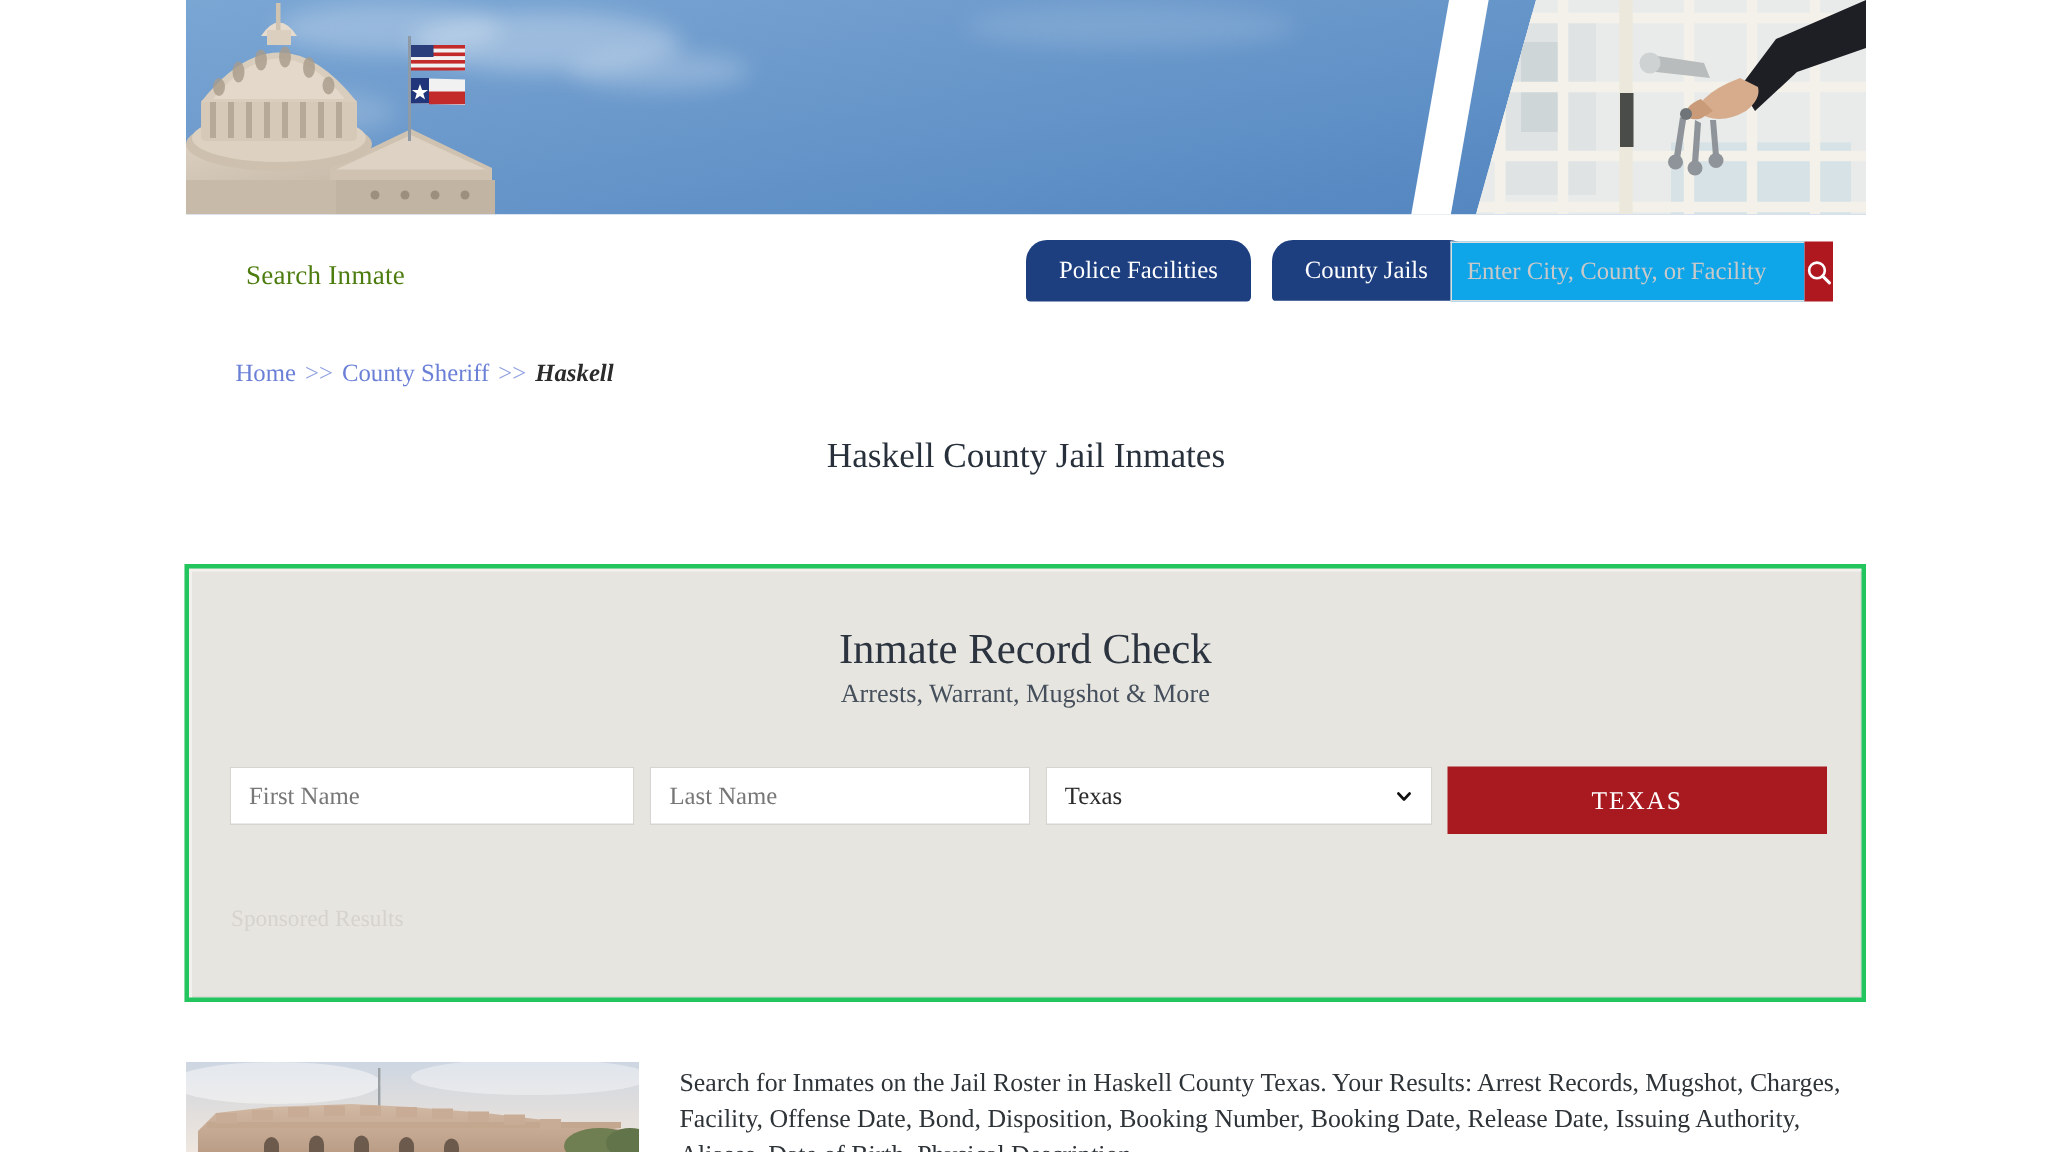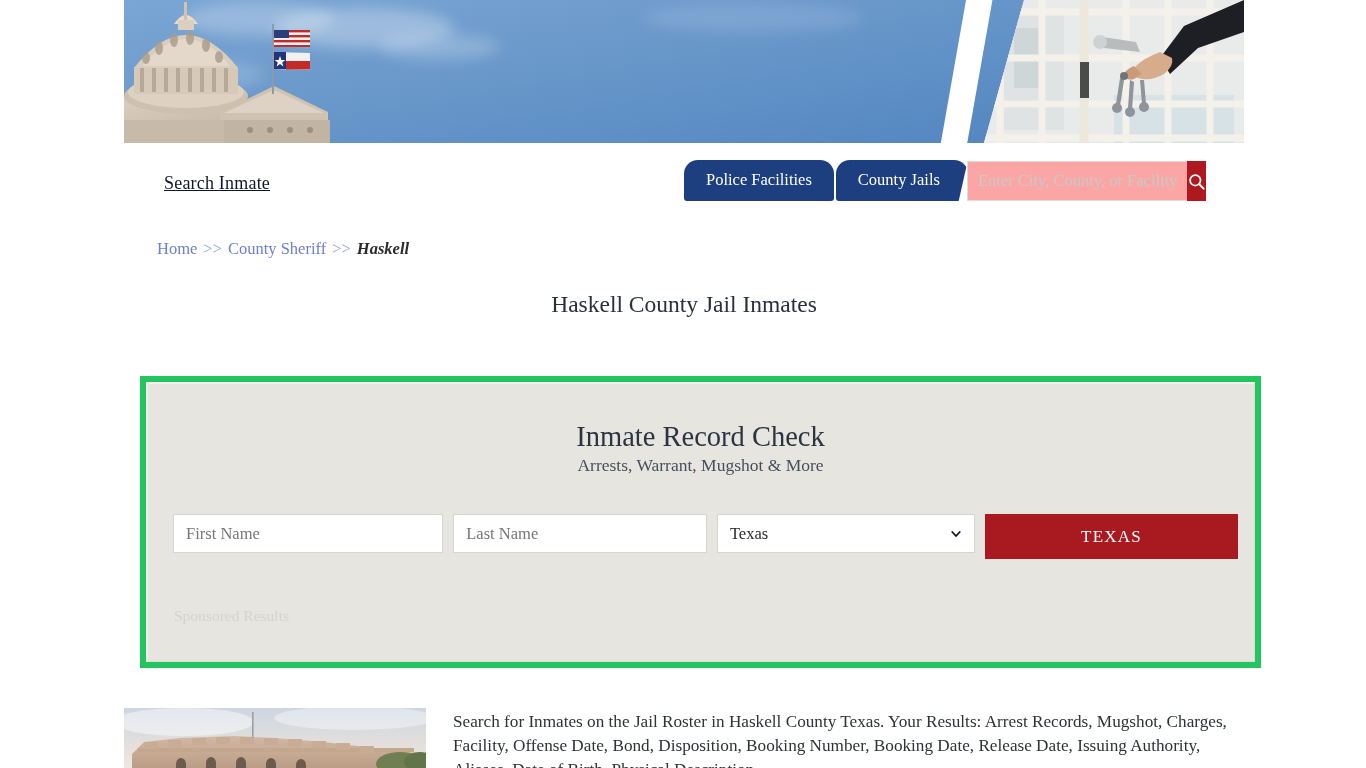--- a/index.html
+++ b/index.html
@@ -85,65 +85,64 @@
   .navbar {
     position: absolute;
     left: 124px; top: 143px;
     width: 1120px; height: 80px;
     background: #ffffff;
   }
   .brand {
     position: absolute;
     left: 40px; top: 30px;
     font-size: 18px;
-    color: #0f172a;
+    color: #4d7c0f;
     letter-spacing: .2px;
-    text-decoration: underline;
   }
   .nav-tabs {
     position: absolute;
     left: 560px; top: 17px;
     height: 40px;
     display: flex;
-    align-items: flex-start;
+    align-items: center;
   }
   .tab {
     background: #1d3f80;
     color: #ffffff;
     font-size: 16.5px;
     padding: 10px 22px 11px 22px;
     height: 41px;
     line-height: 20px;
     border-radius: 14px 14px 3px 3px;
     white-space: nowrap;
     cursor: pointer;
     border: none;
     font-family: "Liberation Serif", "DejaVu Serif", serif;
   }
   .tab.second {
-    margin-left: 2px;
+    margin-left: 14px;
     border-radius: 14px 14px 3px 3px;
     -webkit-clip-path: polygon(0 0, 100% 0, 93% 100%, 0 100%);
     clip-path: polygon(0 0, 100% 0, 93% 100%, 0 100%);
     padding-right: 28px;
   }
   .search-box {
     position: absolute;
     left: 843px; top: 18px;
     width: 231px; height: 40px;
     display: flex;
   }
   .search-input {
     flex: 1;
     border: 1px solid #dddddd;
     border-right: none;
-    background: #fca5a5;
+    background: #0ea5e9;
     font-size: 16.5px;
     color: #333;
-    padding: 0 6px 0 10px;
+    padding: 0 22px 0 10px;
     outline: none;
     font-family: "Liberation Serif", "DejaVu Serif", serif;
   }
   .search-input::placeholder { color: #c9c9c9; }
   .search-btn {
     width: 40px; height: 40px;
     background: #b01820;
     border: none;
     cursor: pointer;
     display: flex; align-items: center; justify-content: center;
@@ -170,23 +169,22 @@
     color: #27303b;
     font-weight: normal;
   }
 
   
   .panel {
     position: absolute;
     left: 123px; top: 376px;
     width: 1121px; height: 292px;
     background: #e7e5e0;
-    border: 6px solid #22c55e;
+    border: 3px solid #22c55e;
     box-shadow: inset 2px 2px 0 0 #f2f1ee, inset -1px -1px 0 0 #dcdad5;
-    margin-left: 17px;
   }
   .panel-title {
     position: absolute;
     left: 0; right: 0; top: 39px;
     text-align: center;
     font-size: 28.5px;
     color: #2c3440;
     font-weight: normal;
   }
   .panel-sub {

